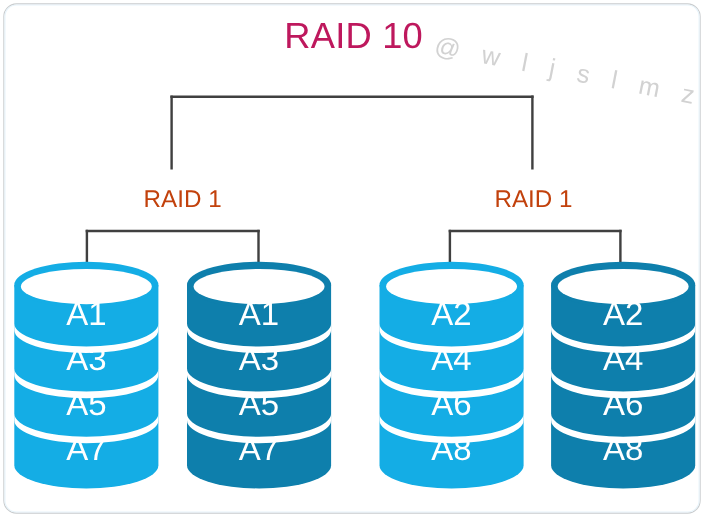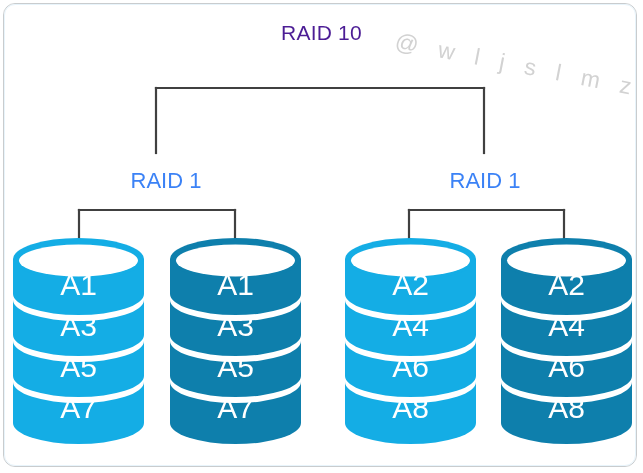--- a/index.html
+++ b/index.html
@@ -47,41 +47,41 @@
   .title-block {
     position: absolute;
     left: 0;
     top: 16px;
     width: 643px;
     text-align: center;
     pointer-events: none;
   }
   .title-line {
     display: block;
-    font-size: 21px;
-    color: #4c1d95;
+    font-size: 33px;
+    color: #be185d;
     line-height: 33px;
     letter-spacing: 0.2px;
   }
   .watermark {
     position: absolute;
     left: 398px;
     top: 28px;
     font-size: 23px;
     color: #d2d2d2;
     letter-spacing: 7px;
     transform: rotate(11deg);
     transform-origin: left top;
     white-space: nowrap;
     pointer-events: none;
   }
   .raid1-label {
     position: absolute;
     font-size: 22px;
-    color: #3b82f6;
+    color: #c2410c;
     white-space: nowrap;
     text-align: center;
     pointer-events: none;
   }
   .raid1-label.left  { left: 86px;  top: 168px; width: 160px; }
   .raid1-label.right { left: 405px; top: 168px; width: 160px; }
 </style>
 </head>
 <body>
 

